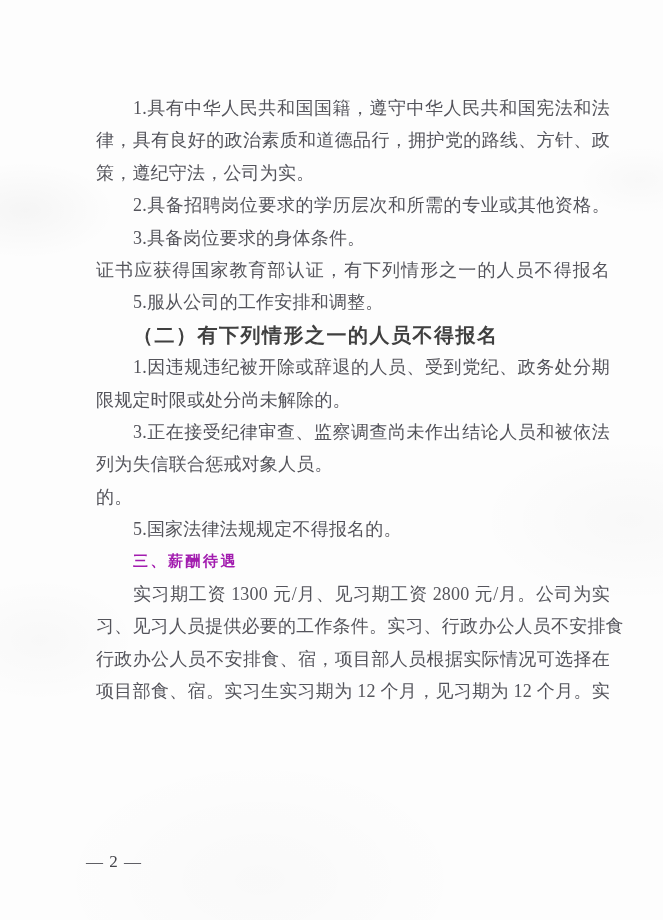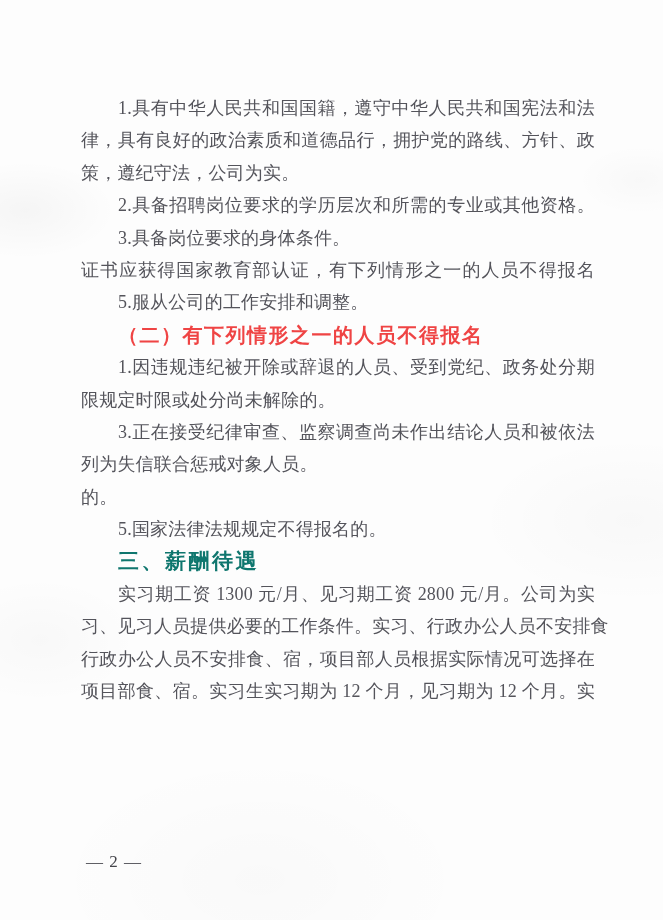--- a/index.html
+++ b/index.html
@@ -23,50 +23,50 @@
     background:
       radial-gradient(130px 70px at 25px 210px, rgba(0,0,0,0.030), transparent 70%),
       radial-gradient(90px 50px at 640px 180px, rgba(0,0,0,0.020), transparent 70%),
       radial-gradient(220px 120px at 630px 520px, rgba(0,0,0,0.018), transparent 70%),
       radial-gradient(300px 180px at 260px 880px, rgba(0,0,0,0.015), transparent 70%),
       radial-gradient(140px 90px at 40px 640px, rgba(0,0,0,0.018), transparent 70%);
     pointer-events: none;
   }
   .body-text {
     position: absolute;
-    left: 81px;
+    left: 96px;
     top: 92px;
     width: 514px;
     font-size: 18px;
     color: #54545b;
   }
   .line {
     height: 32.4px;
     line-height: 32.4px;
     white-space: nowrap;
     letter-spacing: 0.2px;
   }
   .line.just {
     text-align: justify;
     text-align-last: justify;
   }
   .line.indent {
     padding-left: 37px;
   }
   .line.bold-kai {
     font-weight: bold;
-    color: #ef4444;
+    color: #404040;
     font-size: 20px;
     letter-spacing: 1.5px;
   }
   .line.bold-hei {
     font-family: "Liberation Sans", "DejaVu Sans", sans-serif;
     font-weight: bold;
-    color: #0f766e;
-    font-size: 21px;
+    color: #a21caf;
+    font-size: 15px;
     letter-spacing: 2.5px;
   }
   .page-number {
     position: absolute;
     left: 86px;
     top: 852px;
     font-size: 17px;
     color: #44444a;
     letter-spacing: 1px;
   }

